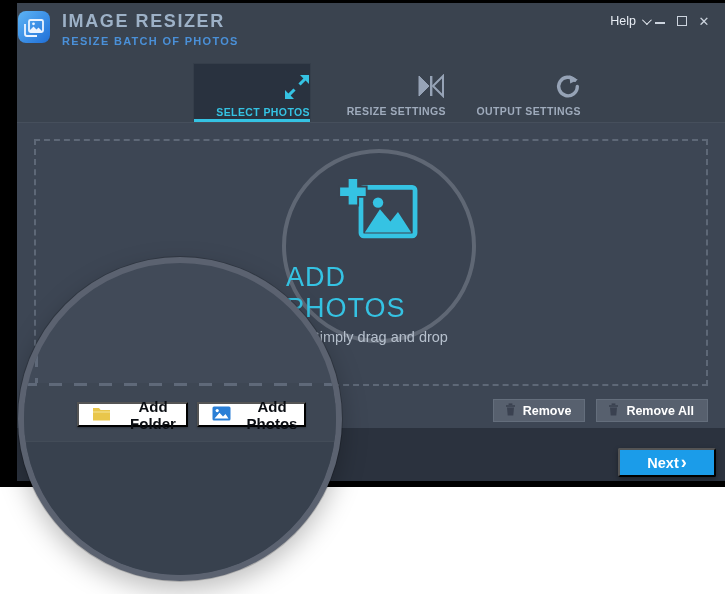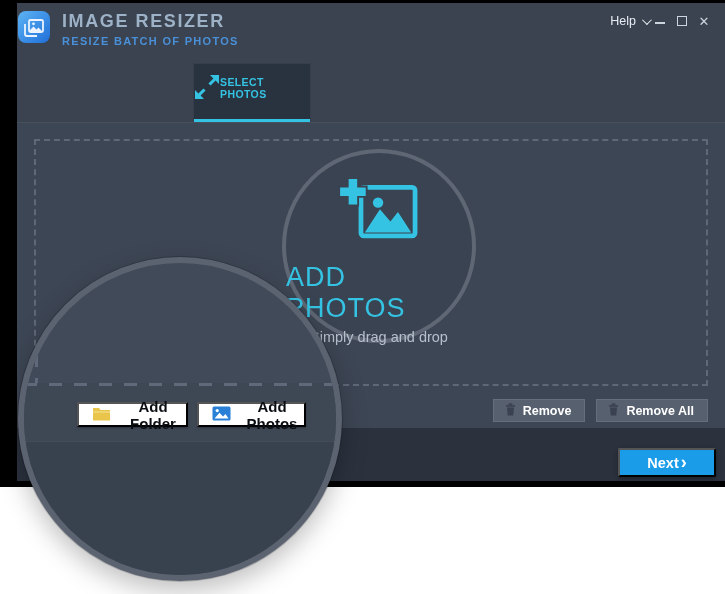--- a/index.html
+++ b/index.html
@@ -19,21 +19,21 @@
   .controls { position:absolute; top:9px; right:10px; display:flex; align-items:center; }
   .help { display:flex; align-items:center; gap:6px; cursor:default; }
   .help-label { font-size:12.5px; color:#e8edf4; }
   .chev-down { width:7px; height:7px; border-right:1.6px solid #e8edf4; border-bottom:1.6px solid #e8edf4; transform:rotate(45deg) translateY(-2px); }
   .ctl { width:22px; height:18px; display:flex; align-items:center; justify-content:center; color:#ccd4de; }
   .min-bar { width:10px; height:2px; background:#ccd4de; margin-top:4px; }
   .max-box { width:10px; height:10px; border:1.6px solid #ccd4de; }
   .close-x { font-size:13px; line-height:1; }
 
   
-  .tab { position:absolute; top:60px; width:118px; height:59px; display:flex; flex-direction:row; align-items:flex-start; justify-content:flex-start; padding-top:8px; }
+  .tab { position:absolute; top:60px; width:118px; height:59px; display:flex; flex-direction:column; align-items:flex-end; justify-content:flex-start; padding-top:8px; }
   .tab .icon-slot { height:30px; display:flex; align-items:center; justify-content:center; }
   .tab-label { font-size:10.5px; font-weight:bold; letter-spacing:0.4px; margin-top:4px; color:#9fabbc; }
   .tab.active { left:176px; background:#29323f; border:1px solid rgba(255,255,255,0.06); border-bottom:none; }
   .tab.active .tab-label { color:#35c3e3; }
   .tab.active .underline { position:absolute; left:0; right:0; bottom:0; height:3px; background:#35c3e3; }
   .tab.t2 { left:311px; } .tab.t3 { left:446px; }
 
   
   .content { position:absolute; left:0; top:119px; width:708px; height:306px; background:#3d4654; border-top:1px solid rgba(255,255,255,0.05); }
   .dropzone { position:absolute; left:17px; top:16px; width:674px; height:247px; border:2px dashed #5e6877; }
@@ -121,21 +121,42 @@
             <g fill="#35c3e3">
               <path d="M25,1 v9 l-3.4,-3.4 l-5,5 l-2.2,-2.2 l5,-5 L16,1 z"></path>
               <path d="M1,25 v-9 l3.4,3.4 l5,-5 l2.2,2.2 l-5,5 L10,25 z"></path>
             </g>
           </svg>
         </span>
         <span class="tab-label">SELECT PHOTOS</span>
         <span class="underline"></span>
       </div>
 
-
+      <div class="tab t2">
+        <span class="icon-slot">
+          <svg width="30" height="24" viewBox="0 0 30 24">
+            <g fill="#96a3b6" stroke="#96a3b6">
+              <path d="M3,2 L3,22 L13,12 Z" stroke-width="1"></path>
+              <rect x="14" y="2" width="2.4" height="20" stroke="none"></rect>
+              <path d="M27,2 L27,22 L17,12 Z" fill="none" stroke-width="2"></path>
+            </g>
+          </svg>
+        </span>
+        <span class="tab-label">RESIZE SETTINGS</span>
+      </div>
+
+      <div class="tab t3">
+        <span class="icon-slot">
+          <svg width="26" height="26" viewBox="0 0 26 26">
+            <path d="M19.8,7.2 A9.3,9.3 0 1 0 22.3,13.5" fill="none" stroke="#96a3b6" stroke-width="3.4" stroke-linecap="round"></path>
+            <path d="M14.5,2.2 L22.8,6.8 L15.2,10.6 Z" fill="#96a3b6"></path>
+          </svg>
+        </span>
+        <span class="tab-label">OUTPUT SETTINGS</span>
+      </div>
 
       <div class="content">
         <div class="dropzone"></div>
 
         <div class="photos-circle">
           <span style="margin-top:24px;">
             <svg width="88" height="74" viewBox="0 0 92 78">
               <rect x="27" y="11" width="57" height="51" rx="3" fill="none" stroke="#35c3e3" stroke-width="5"></rect>
               <path d="M14,2 h9 v9 h9 v9 h-9 v9 h-9 v-9 h-9 v-9 h9 z" fill="#35c3e3" stroke="#3a4351" stroke-width="4" paint-order="stroke"></path>
               <circle cx="45" cy="27" r="5.5" fill="#35c3e3"></circle>

